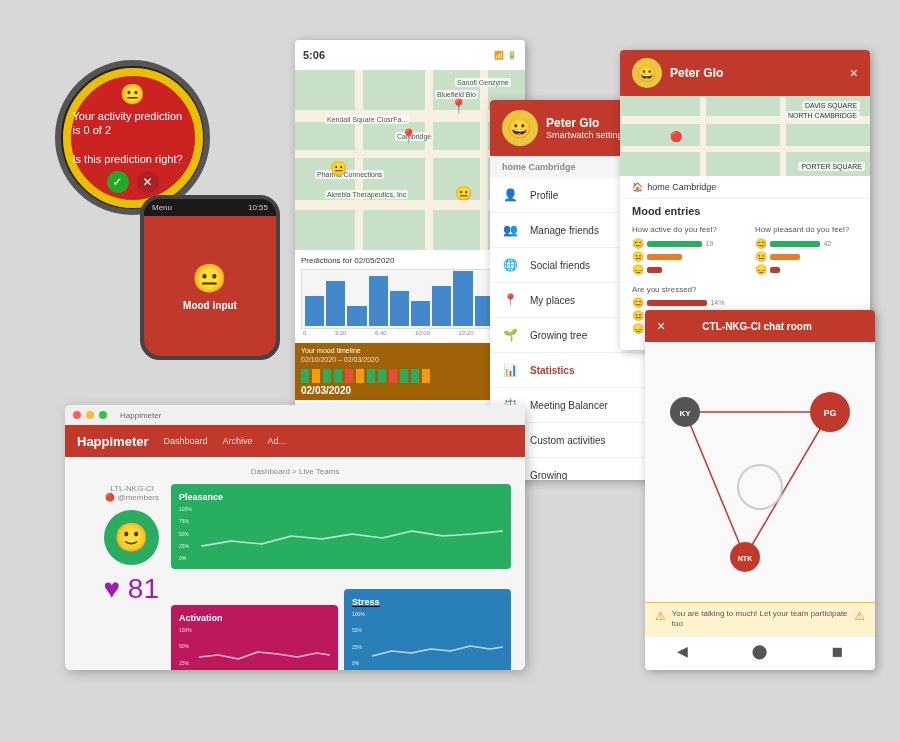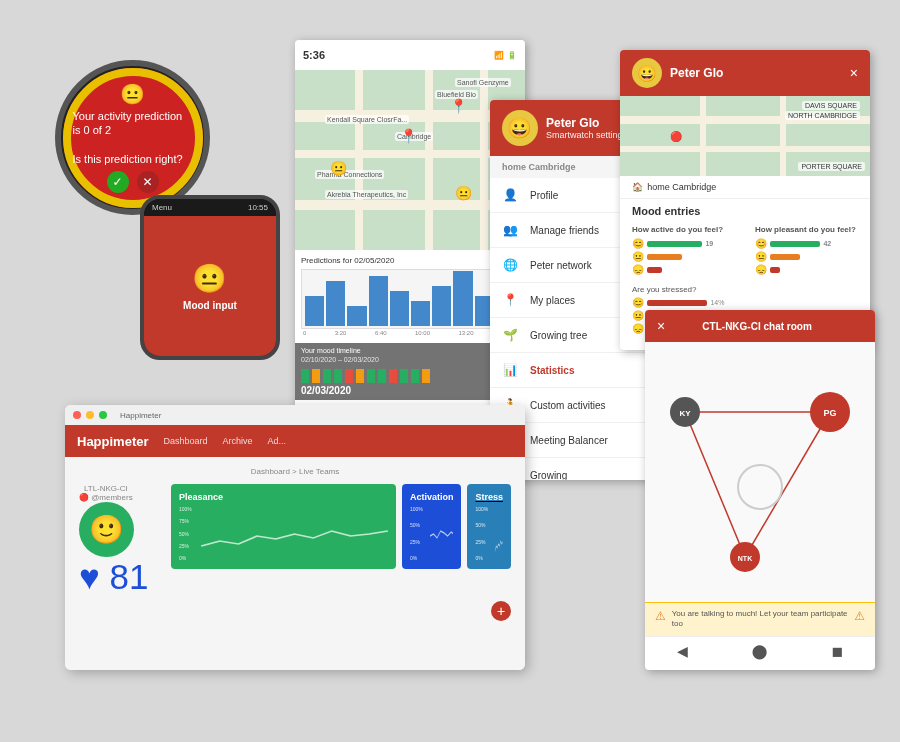--- a/index.html
+++ b/index.html
@@ -191,21 +191,21 @@
       align-items: flex-end;
       padding: 2px;
     }
     .map-bar {
       flex: 1;
       margin: 0 1px;
       background: #4488cc;
       min-height: 2px;
     }
     .map-timeline {
-      background: #737373;
+      background: #a16207;
       padding: 4px 6px;
       display: flex;
       flex-direction: column;
       gap: 2px;
     }
     .map-timeline-label {
       color: white;
       font-size: 7px;
     }
     .map-timeline-date {
@@ -344,21 +344,20 @@
     .mood-entries-title {
       padding: 6px 12px 4px;
       font-size: 11px;
       font-weight: bold;
       color: #333;
     }
     .mood-entry-row {
       display: flex;
       padding: 4px 12px;
       gap: 20px;
-      font-weight: bold;
     }
     .mood-entry-col {
       flex: 1;
     }
     .mood-entry-question {
       font-size: 8px;
       color: #555;
       margin-bottom: 4px;
     }
     .mood-bar-row {
@@ -452,45 +451,46 @@
     }
     .dash-breadcrumb {
       font-size: 8px;
       color: #888;
       margin-bottom: 8px;
       text-align: center;
     }
     .dash-center-col {
       display: flex;
       flex-direction: column;
-      align-items: flex-start;
+      align-items: flex-end;
+      gap: 8px;
       min-width: 80px;
     }
     .dash-face-circle {
       width: 55px;
       height: 55px;
       border-radius: 50%;
       background: #27ae60;
       display: flex;
       align-items: center;
       justify-content: center;
       font-size: 28px;
     }
     .dash-heart {
-      color: #1d4ed8;
-      font-size: 35px;
+      color: #a21caf;
+      font-size: 28px;
     }
     .dash-card {
       flex: 1;
       border-radius: 4px;
       padding: 8px;
       min-height: 80px;
     }
     .dash-card.green { background: #27ae60; }
-    .dash-card.salmon { background: #1d4ed8; }
+    .dash-card.salmon { background: #be185d; margin-top: 16px; }
     .dash-card.blue { background: #2980b9; }
     .dash-card-title {
       color: white;
       font-size: 9px;
       font-weight: bold;
       margin-bottom: 4px;
     }
     .dash-chart-lines {
       position: relative;
       height: 55px;
@@ -584,21 +584,21 @@
       <span>10:55</span>
     </div>
     <div class="watch2-face">
       <div class="watch2-emoji">😐</div>
       <div class="watch2-label">Mood input</div>
     </div>
   </div>
 
   <div class="map-screen">
     <div class="map-topbar">
-      <span class="map-time">5:36</span>
+      <span class="map-time">5:06</span>
       <span style="margin-left:auto;font-size:8px;">📶 🔋</span>
     </div>
     <div class="map-body">
       <div class="map-road h1"></div>
       <div class="map-road h2"></div>
       <div class="map-road h3"></div>
       <div class="map-road v1"></div>
       <div class="map-road v2"></div>
       <div class="map-road v3"></div>
       <div class="map-label" style="top:20px;left:140px;">Bluefield Bio</div>
@@ -674,41 +674,41 @@
     <div class="settings-item">
       <div class="settings-icon">👤</div>
       <span class="settings-item-label">Profile</span>
     </div>
     <div class="settings-item">
       <div class="settings-icon">👥</div>
       <span class="settings-item-label">Manage friends</span>
     </div>
     <div class="settings-item">
       <div class="settings-icon">🌐</div>
-      <span class="settings-item-label">Peter network</span>
+      <span class="settings-item-label">Social friends</span>
     </div>
     <div class="settings-item">
       <div class="settings-icon">📍</div>
       <span class="settings-item-label">My places</span>
     </div>
     <div class="settings-item">
       <div class="settings-icon">🌱</div>
       <span class="settings-item-label">Growing tree</span>
     </div>
     <div class="settings-item active">
       <div class="settings-icon">📊</div>
       <span class="settings-item-label">Statistics</span>
     </div>
     <div class="settings-item">
+      <div class="settings-icon">⚖️</div>
+      <span class="settings-item-label">Meeting Balancer</span>
+    </div>
+    <div class="settings-item">
       <div class="settings-icon">🏃</div>
       <span class="settings-item-label">Custom activities</span>
-    </div>
-    <div class="settings-item">
-      <div class="settings-icon">⚖️</div>
-      <span class="settings-item-label">Meeting Balancer</span>
     </div>
     <div class="settings-item">
       <div class="settings-icon">🚪</div>
       <span class="settings-item-label">Growing</span>
     </div>
 
   </div>
 
   <div class="mood-screen">
     <div class="mood-header">
@@ -805,21 +805,21 @@
     <div style="background:#f5f5f5;padding:10px 14px;height:213px;">
       <div class="dash-breadcrumb">Dashboard &gt; Live Teams</div>
       <div style="display:flex;align-items:flex-start;gap:12px;margin-top:4px;">
 
         <div class="dash-center-col">
           <div style="font-size:8px;color:#888;text-align:center;">LTL-NKG-CI<br>🔴 @members</div>
           <div class="dash-face-circle">🙂</div>
           <div class="dash-heart">♥ 81</div>
         </div>
 
-        <div style="display:flex;flex-direction:row;gap:6px;flex:1;">
+        <div style="display:flex;flex-direction:column;gap:20px;flex:1;">
           <div class="dash-card green">
             <div class="dash-card-title">Pleasance</div>
             <div class="dash-chart-lines">
               <div style="position:absolute;left:0;top:0;bottom:0;width:20px;display:flex;flex-direction:column;justify-content:space-between;">
                 <span style="font-size:5px;color:rgba(255,255,255,0.8)">100%</span>
                 <span style="font-size:5px;color:rgba(255,255,255,0.8)">75%</span>
                 <span style="font-size:5px;color:rgba(255,255,255,0.8)">50%</span>
                 <span style="font-size:5px;color:rgba(255,255,255,0.8)">25%</span>
                 <span style="font-size:5px;color:rgba(255,255,255,0.8)">0%</span>
               </div>

